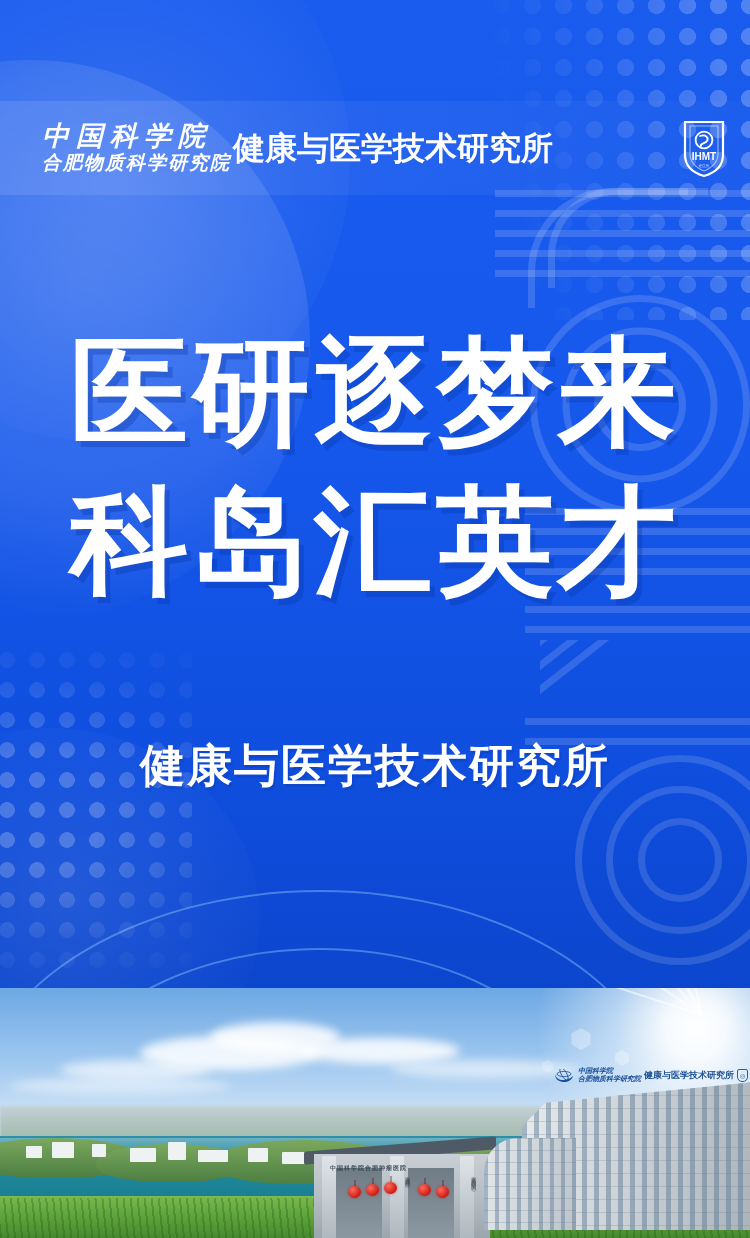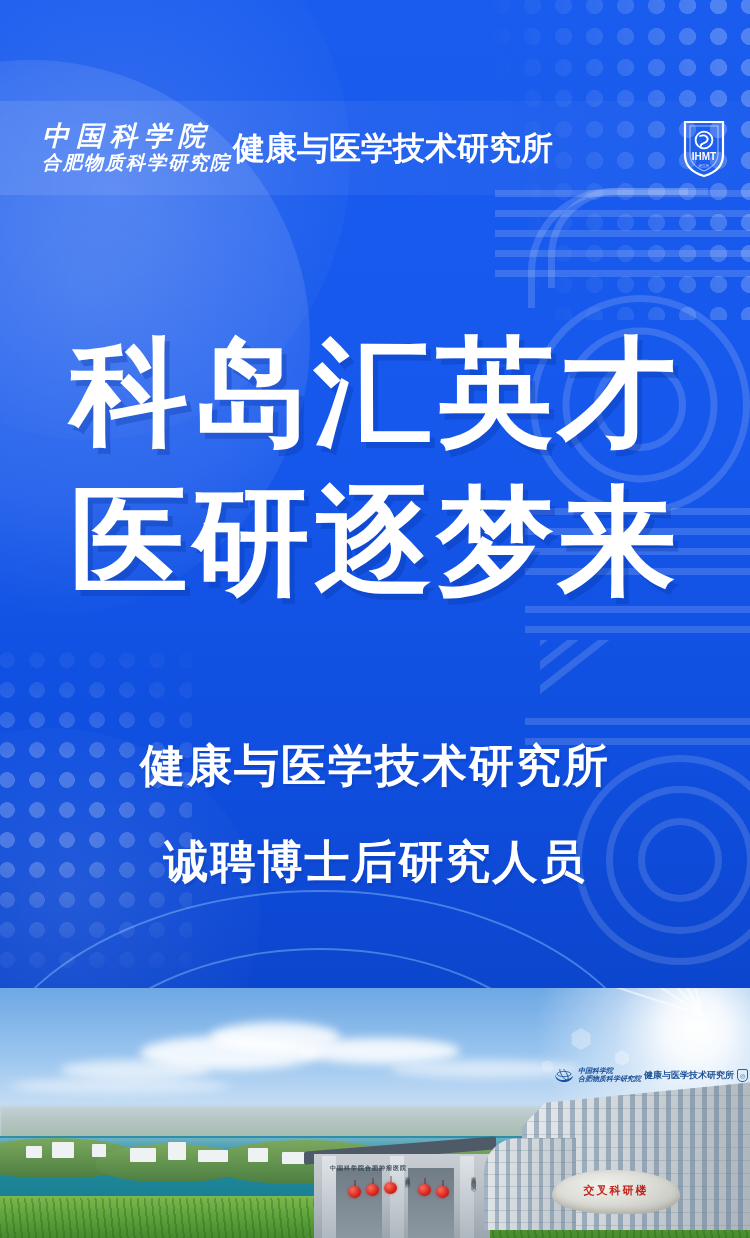--- a/index.html
+++ b/index.html
@@ -359,27 +359,26 @@
         <path d="M12,9 H40 V37 C40,46 33,51 26,54 C19,51 12,46 12,37 Z" fill="none" stroke="rgba(255,255,255,.55)" stroke-width="1.1"></path>
         <circle cx="26" cy="23" r="8.4" fill="none" stroke="#ffffff" stroke-width="1.8"></circle>
         <path d="M22,19 C28,17 31,21 29,24 C27,27 22,26 23,29" fill="none" stroke="#ffffff" stroke-width="1.8" stroke-linecap="round"></path>
         <text x="26" y="43" text-anchor="middle" font-size="10" fill="#ffffff" font-family="Liberation Sans, sans-serif" font-weight="700">IHMT</text>
         <text x="26" y="50" text-anchor="middle" font-size="3.6" fill="rgba(255,255,255,.75)" font-family="Liberation Sans, sans-serif">健医所</text>
       </svg>
     </div>
   </div>
 
   <div class="headline">
+    <div class="line">医研逐梦来</div>
     <div class="line">科岛汇英才</div>
-    <div class="line">医研逐梦来</div>
   </div>
 
   <div class="subtitle">
     <div class="sline">健康与医学技术研究所</div>
-    <div class="sline">诚聘博士后研究人员</div>
   </div>
 
   <div class="photo">
 
     <div class="sky-sun"></div>
     <div>
       <i class="ray" style="right:48px;  top:26px;  width:150px; height:2px; transform:rotate(34deg);"></i>
       <i class="ray" style="right:48px;  top:26px;  width:170px; height:2px; transform:rotate(48deg);"></i>
       <i class="ray" style="right:48px;  top:26px;  width:140px; height:3px; transform:rotate(62deg);"></i>
       <i class="ray" style="right:48px;  top:26px;  width:190px; height:2px; transform:rotate(18deg);"></i>
@@ -455,18 +454,15 @@
           <ellipse cx="11" cy="5" rx="7" ry="2.6" fill="none" stroke="#1b4f96" stroke-width=".8" transform="rotate(60 11 5)"></ellipse>
         </svg>
         <div>
           <div class="ts-cal">中国科学院</div>
           <div class="ts-cal">合肥物质科学研究院</div>
         </div>
         <div class="ts-name">健康与医学技术研究所</div>
         <div class="ts-badge">◎</div>
       </div>
 
-      <div class="stone">
-        <div class="stone-text">交叉科研楼</div>
-      </div>
     </div>
   </div>
 </div>
 
 </body></html>

